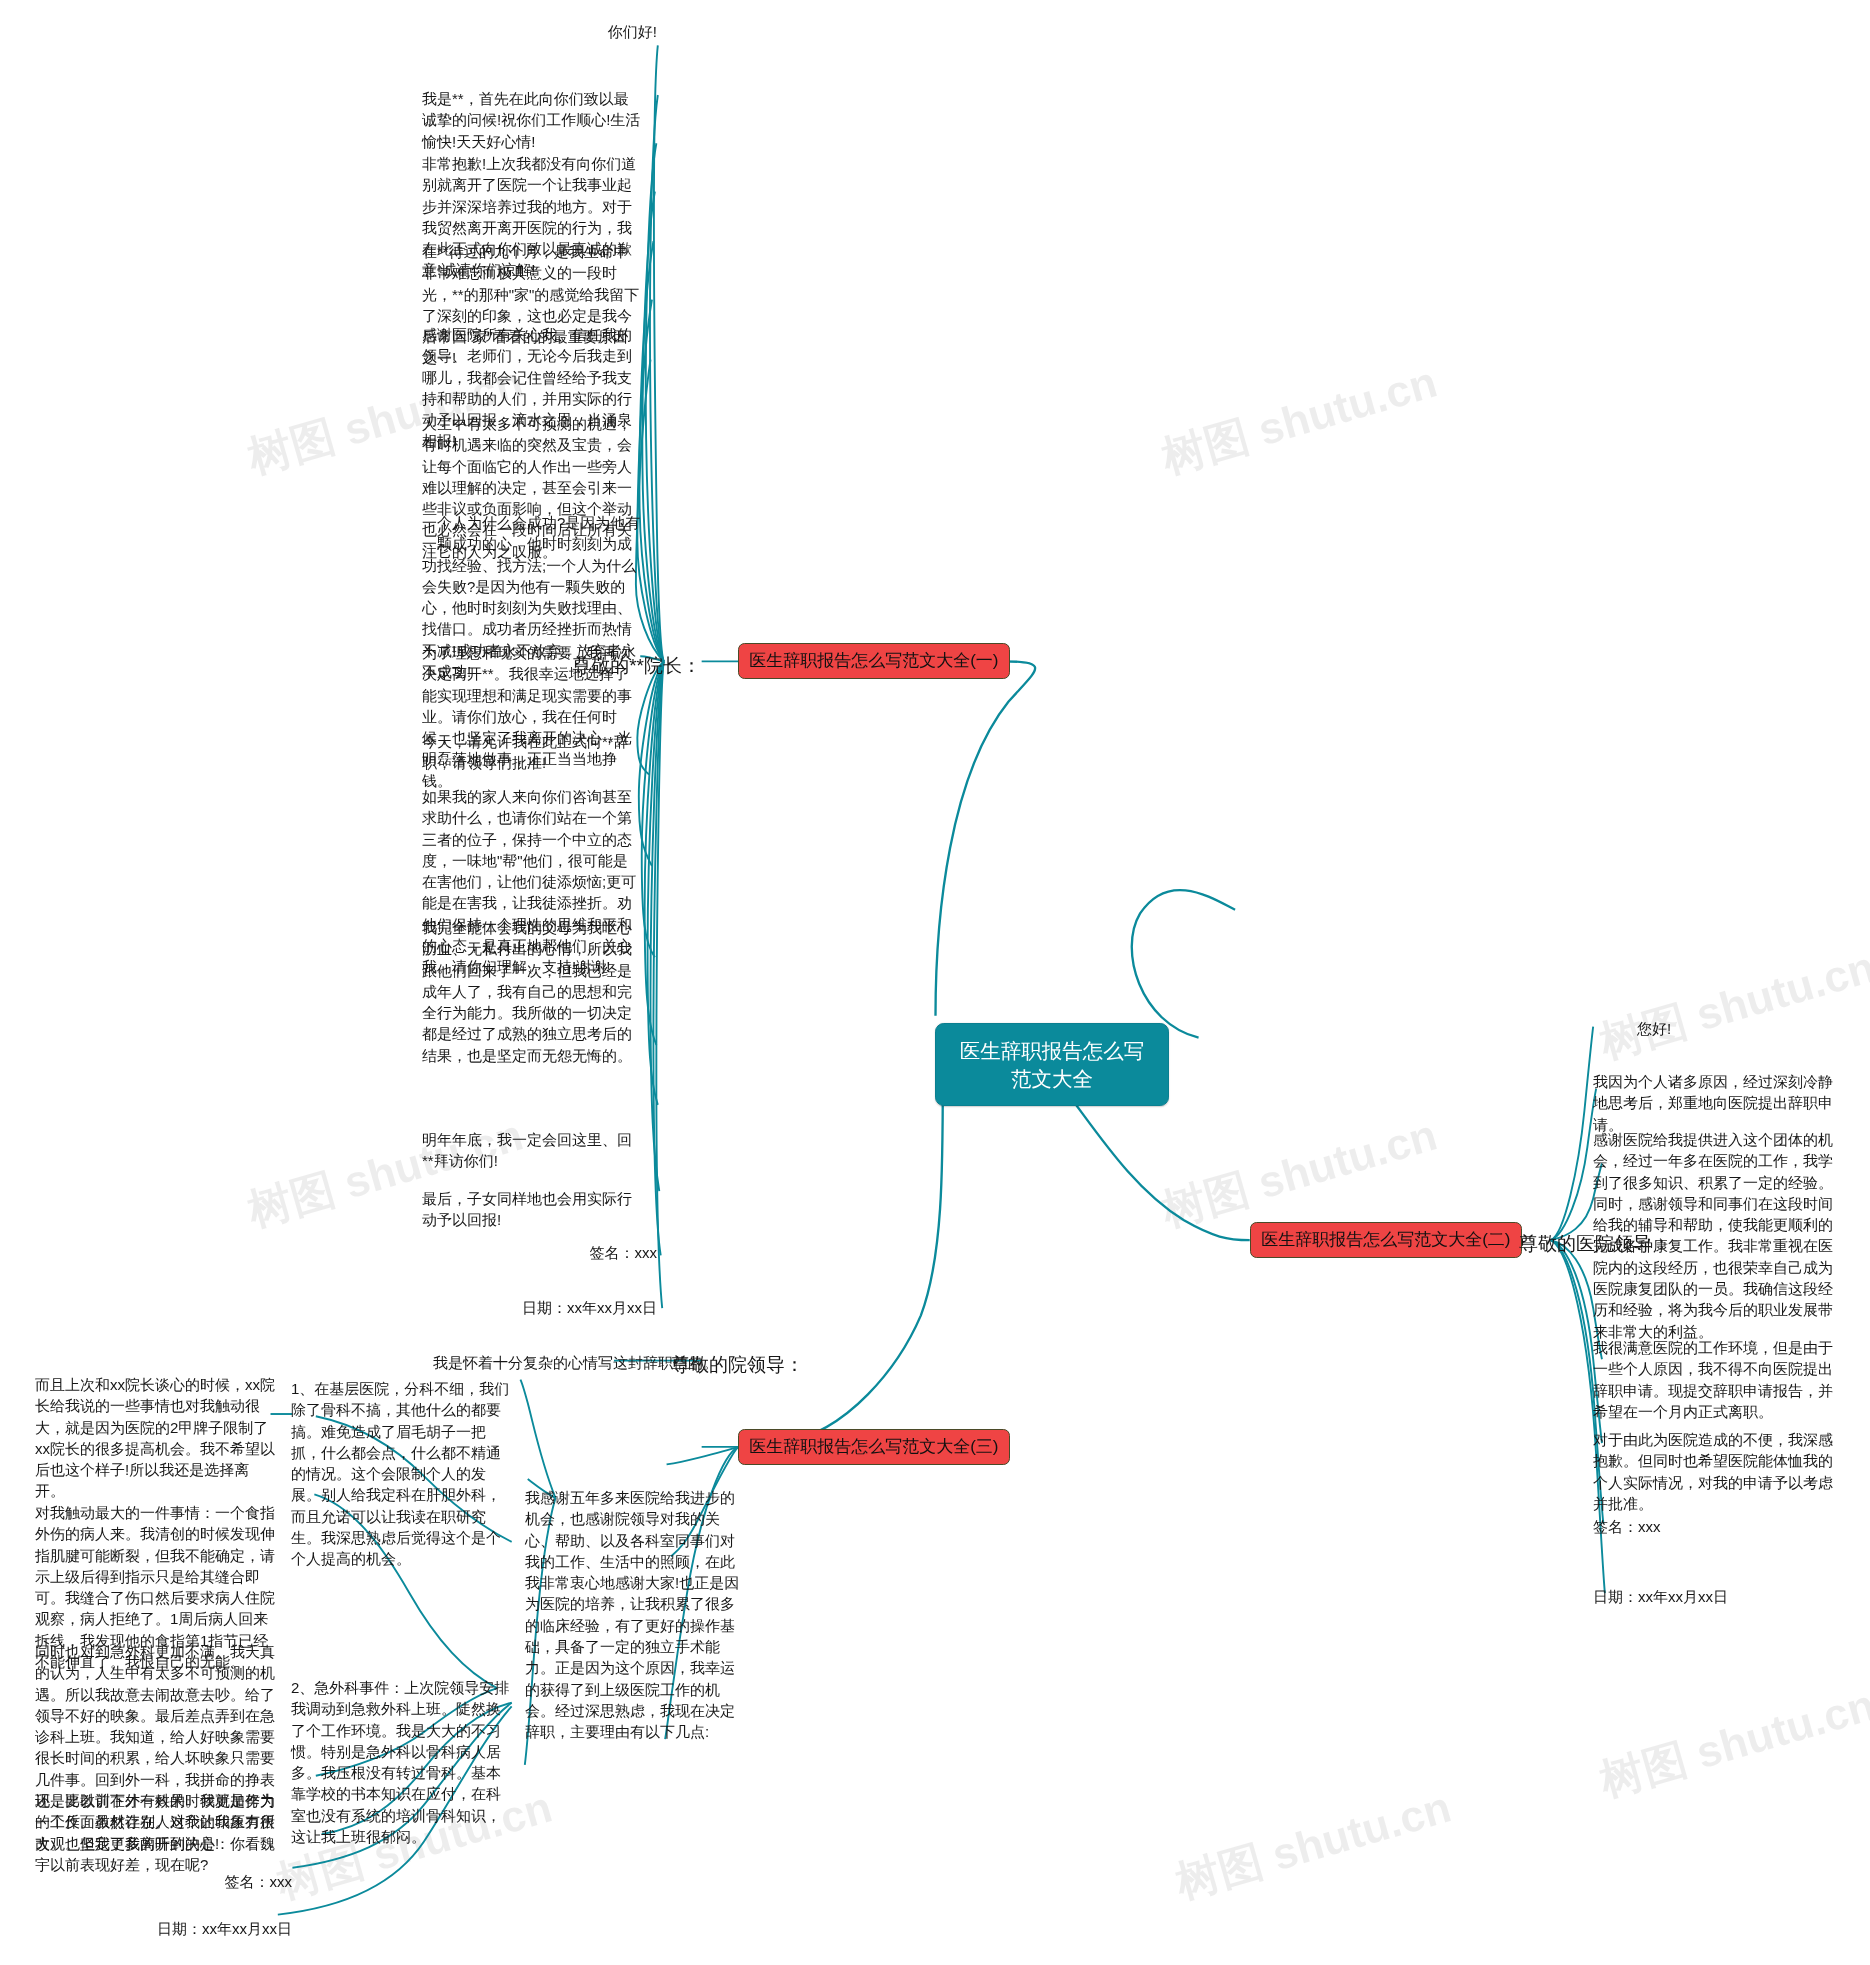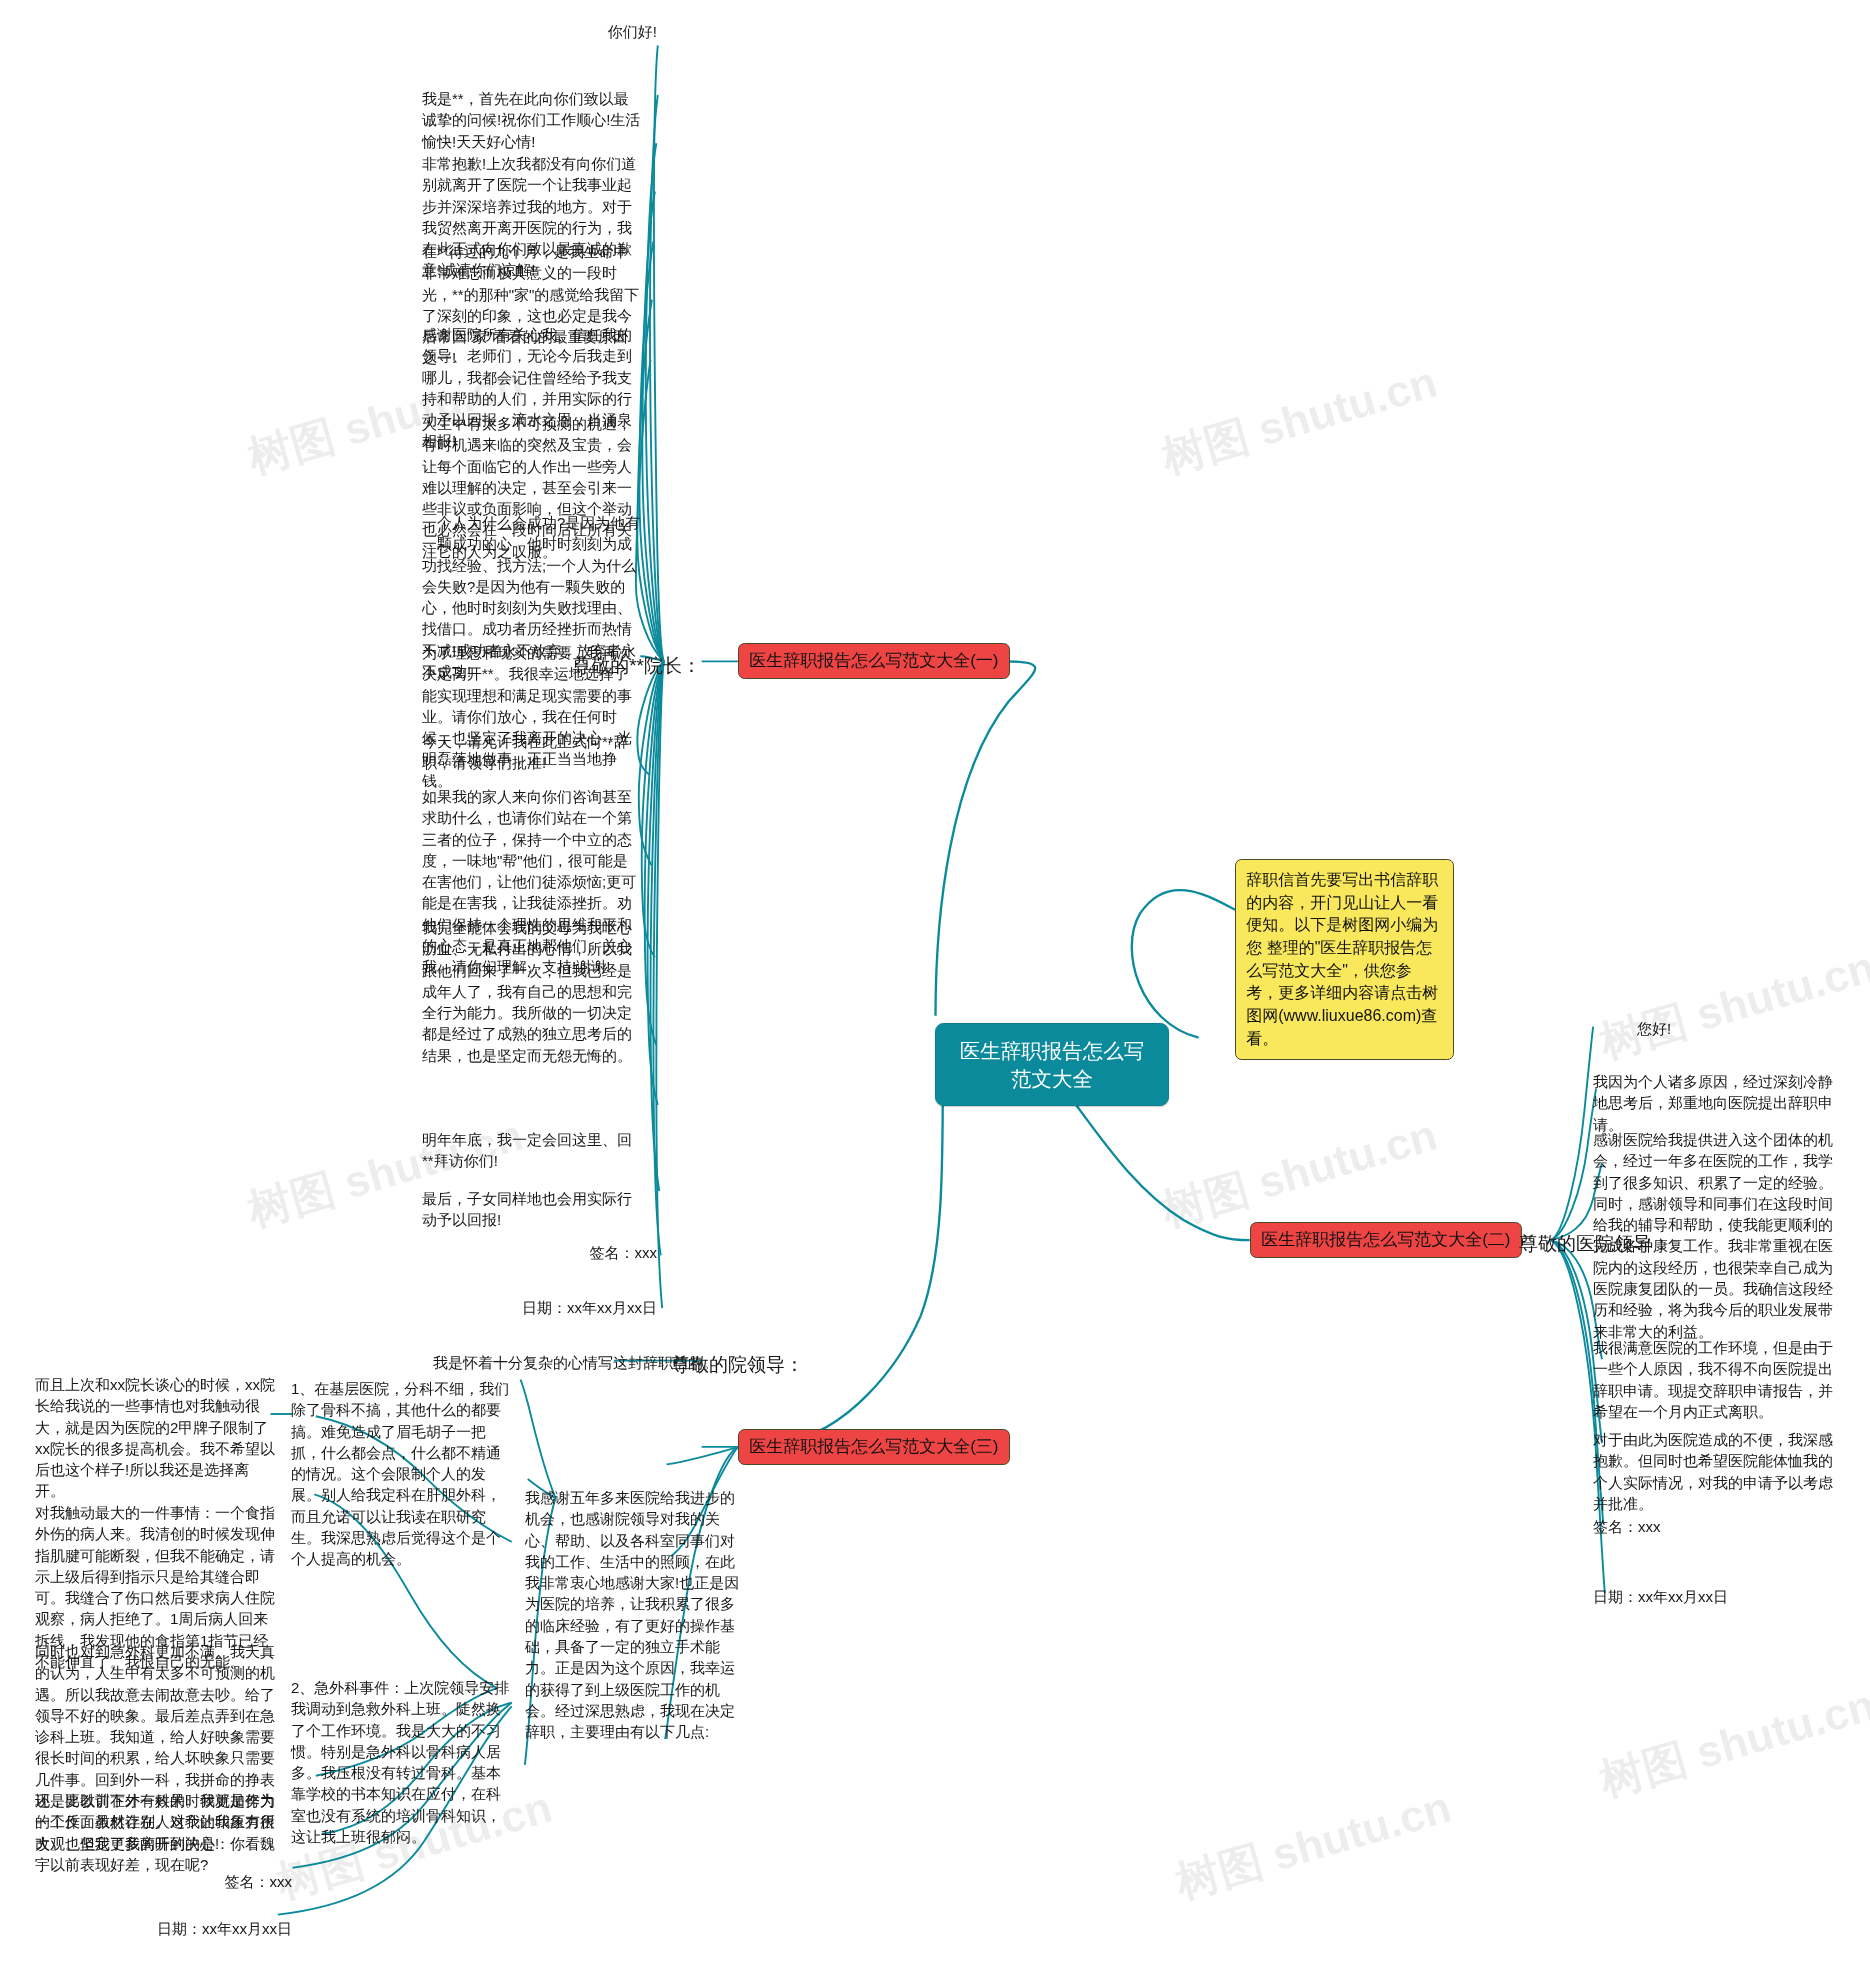--- a/index.html
+++ b/index.html
@@ -134,23 +134,20 @@
     <path class="thin" d="M700,2110 C660,2090 620,2060 580,2020 C540,1980 490,1950 432,1938"></path>
 
     <path class="thin" d="M700,2330 C660,2360 620,2420 580,2470 C540,2520 480,2545 400,2556"></path>
     <path class="thin" d="M700,2335 C660,2380 620,2460 580,2520 C540,2580 470,2610 380,2620"></path>
   </svg>
 
   <div class="root-node" style="left:935px; top:1023px;">
     <span>医生辞职报告怎么写范文大全</span>
   </div>
 
-  <div class="note-box" style="left:1235px; top:859px;">
-    <span>辞职信首先要写出书信辞职的内容，开门见山让人一看便知。以下是树图网小编为您 整理的"医生辞职报告怎么写范文大全"，供您参考，更多详细内容请点击树图网(www.liuxue86.com)查看。</span>
-  </div>
 
   <div class="branch-node" style="left:738px; top:643px;">
     <span>医生辞职报告怎么写范文大全(一)</span>
   </div>
   <div class="connector-label leaf right" style="left:504px; top:653px; width:197px;">尊敬的**院长：</div>
 
   <div class="leaf w300 right" style="left:438px; top:20.5px;">你们好!</div>
   <div class="leaf w300" style="left:422px; top:88px;">我是**，首先在此向你们致以最诚挚的问候!祝你们工作顺心!生活愉快!天天好心情!</div>
   <div class="leaf w300" style="left:422px; top:153px;">非常抱歉!上次我都没有向你们道别就离开了医院一个让我事业起步并深深培养过我的地方。对于我贸然离开离开医院的行为，我在此正式向你们致以最真诚的歉意!诚请你们谅解!</div>
   <div class="leaf w300" style="left:422px; top:241px;">在**待过的九个月，是我生命中非常难忘而极具意义的一段时光，**的那种"家"的感觉给我留下了深刻的印象，这也必定是我今后常回"家"看看的的最重要原因之一!</div>

